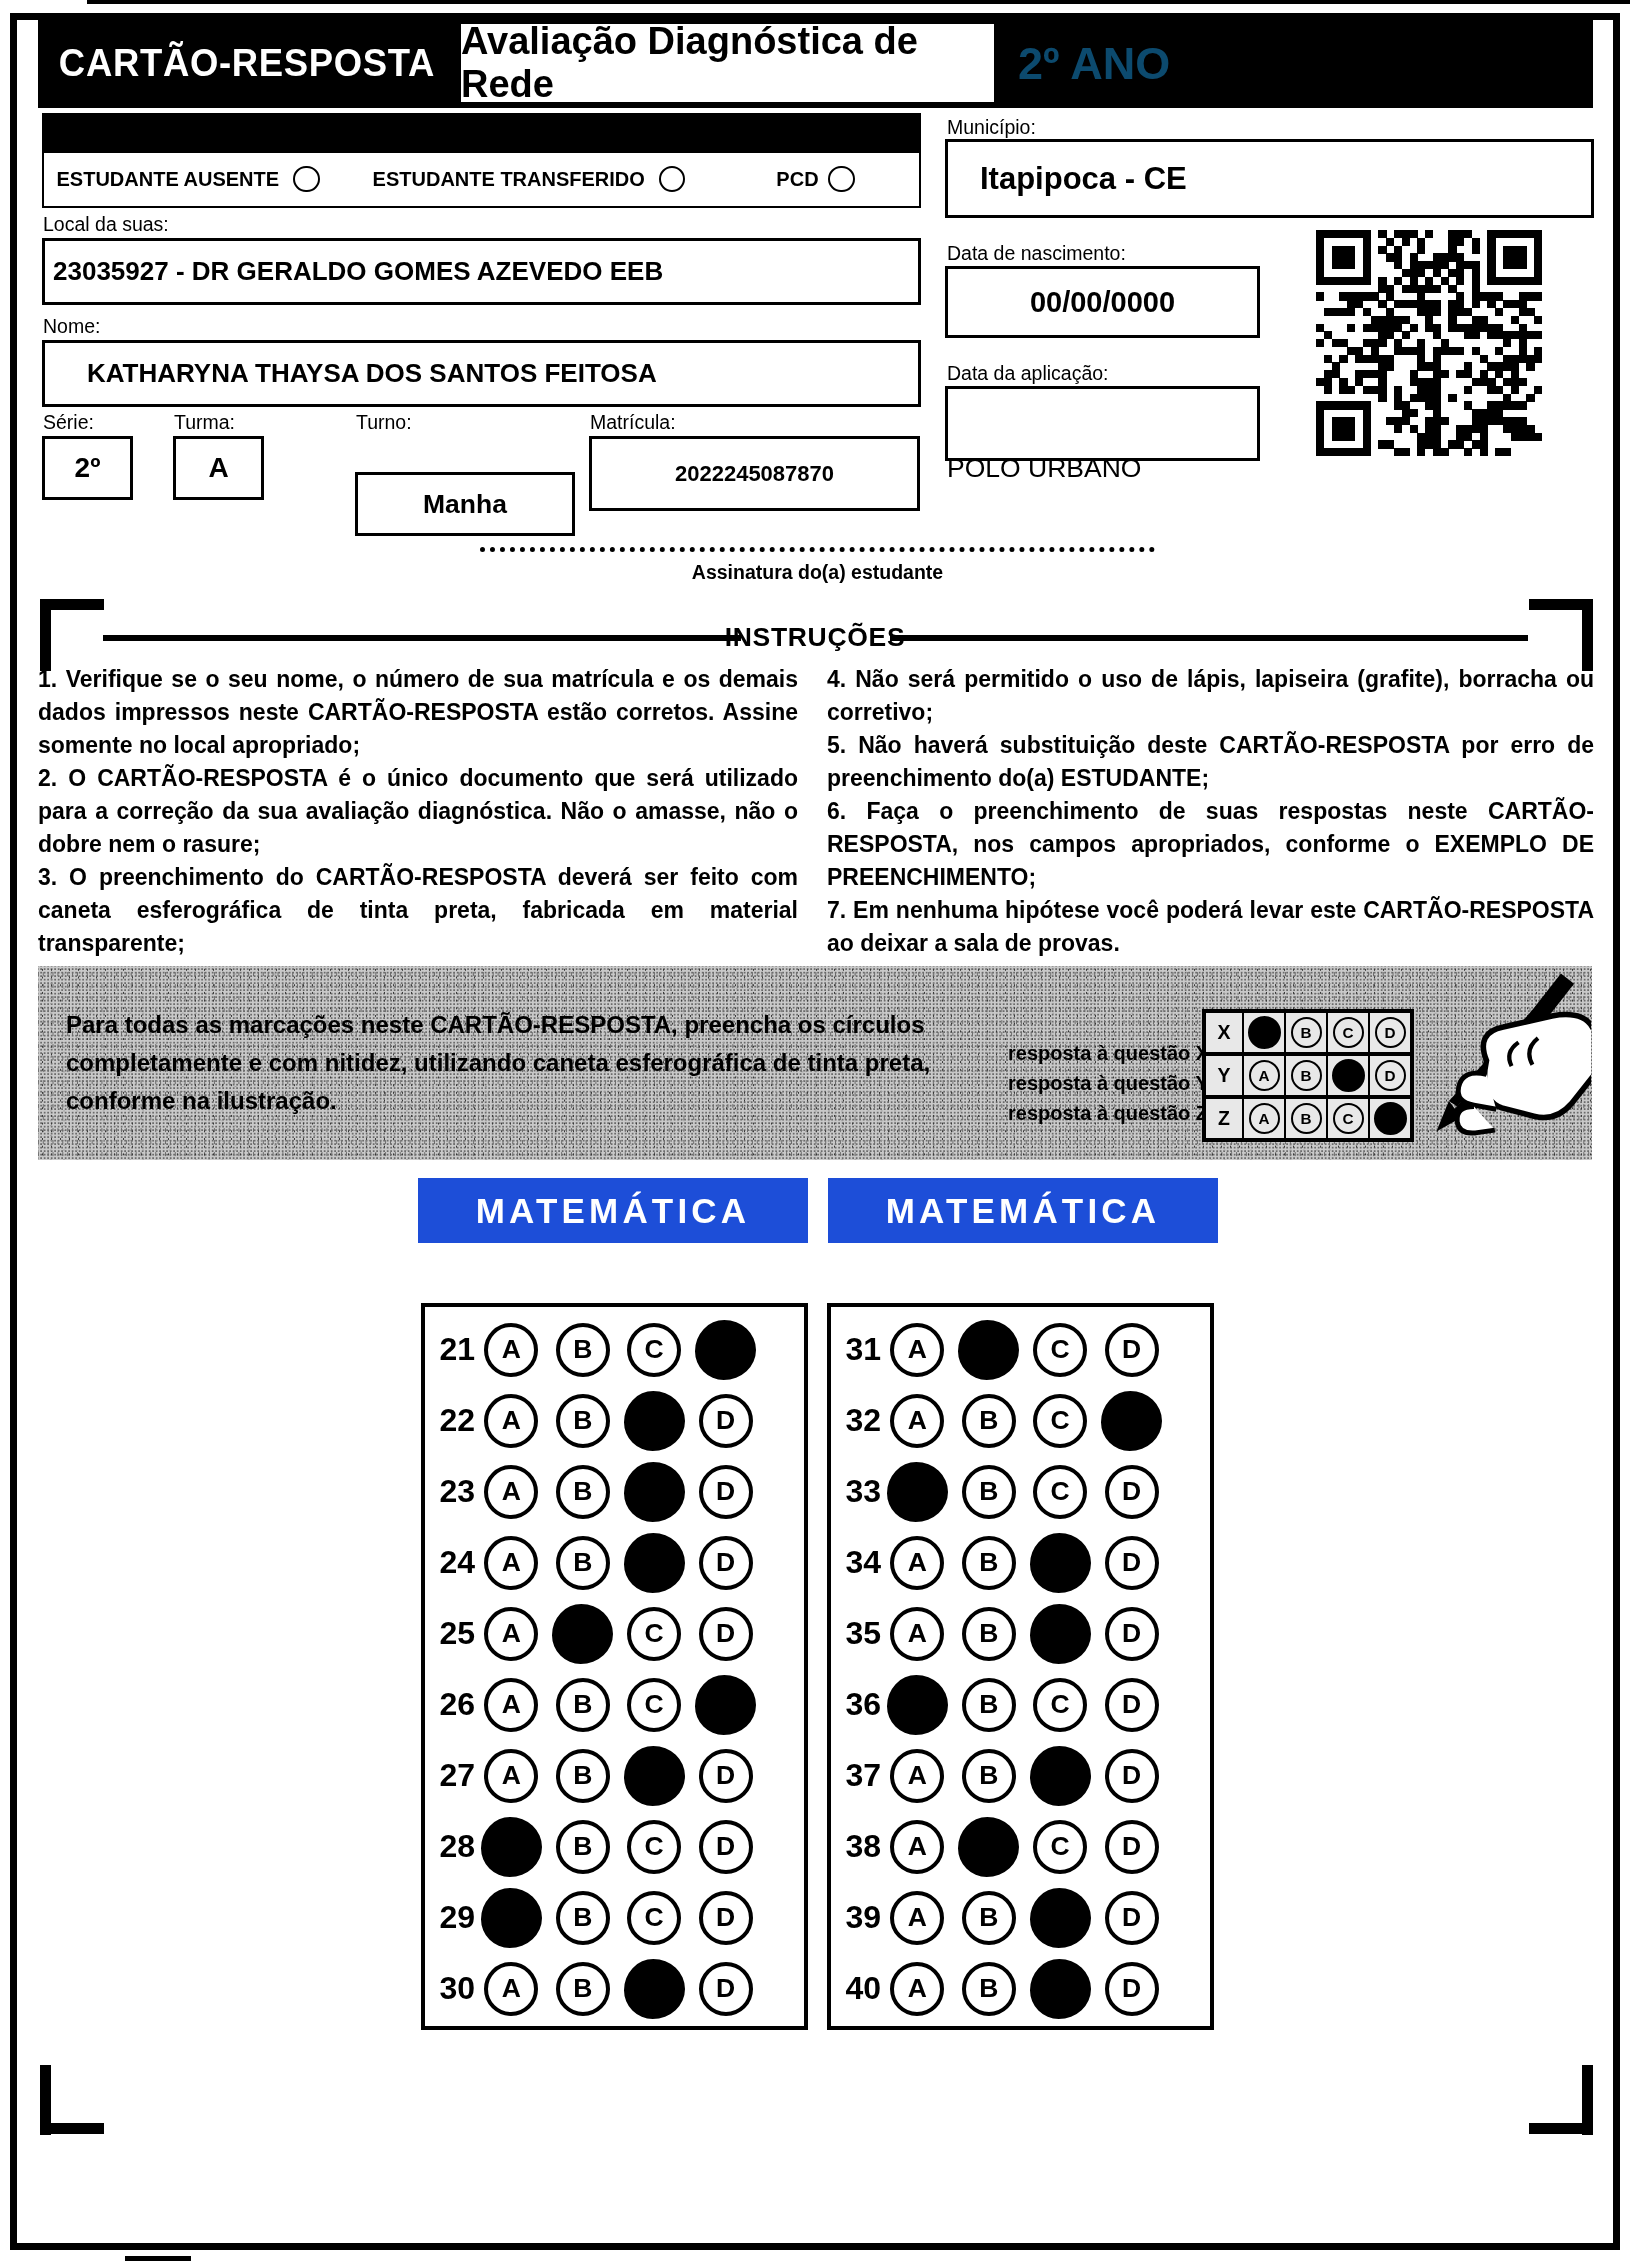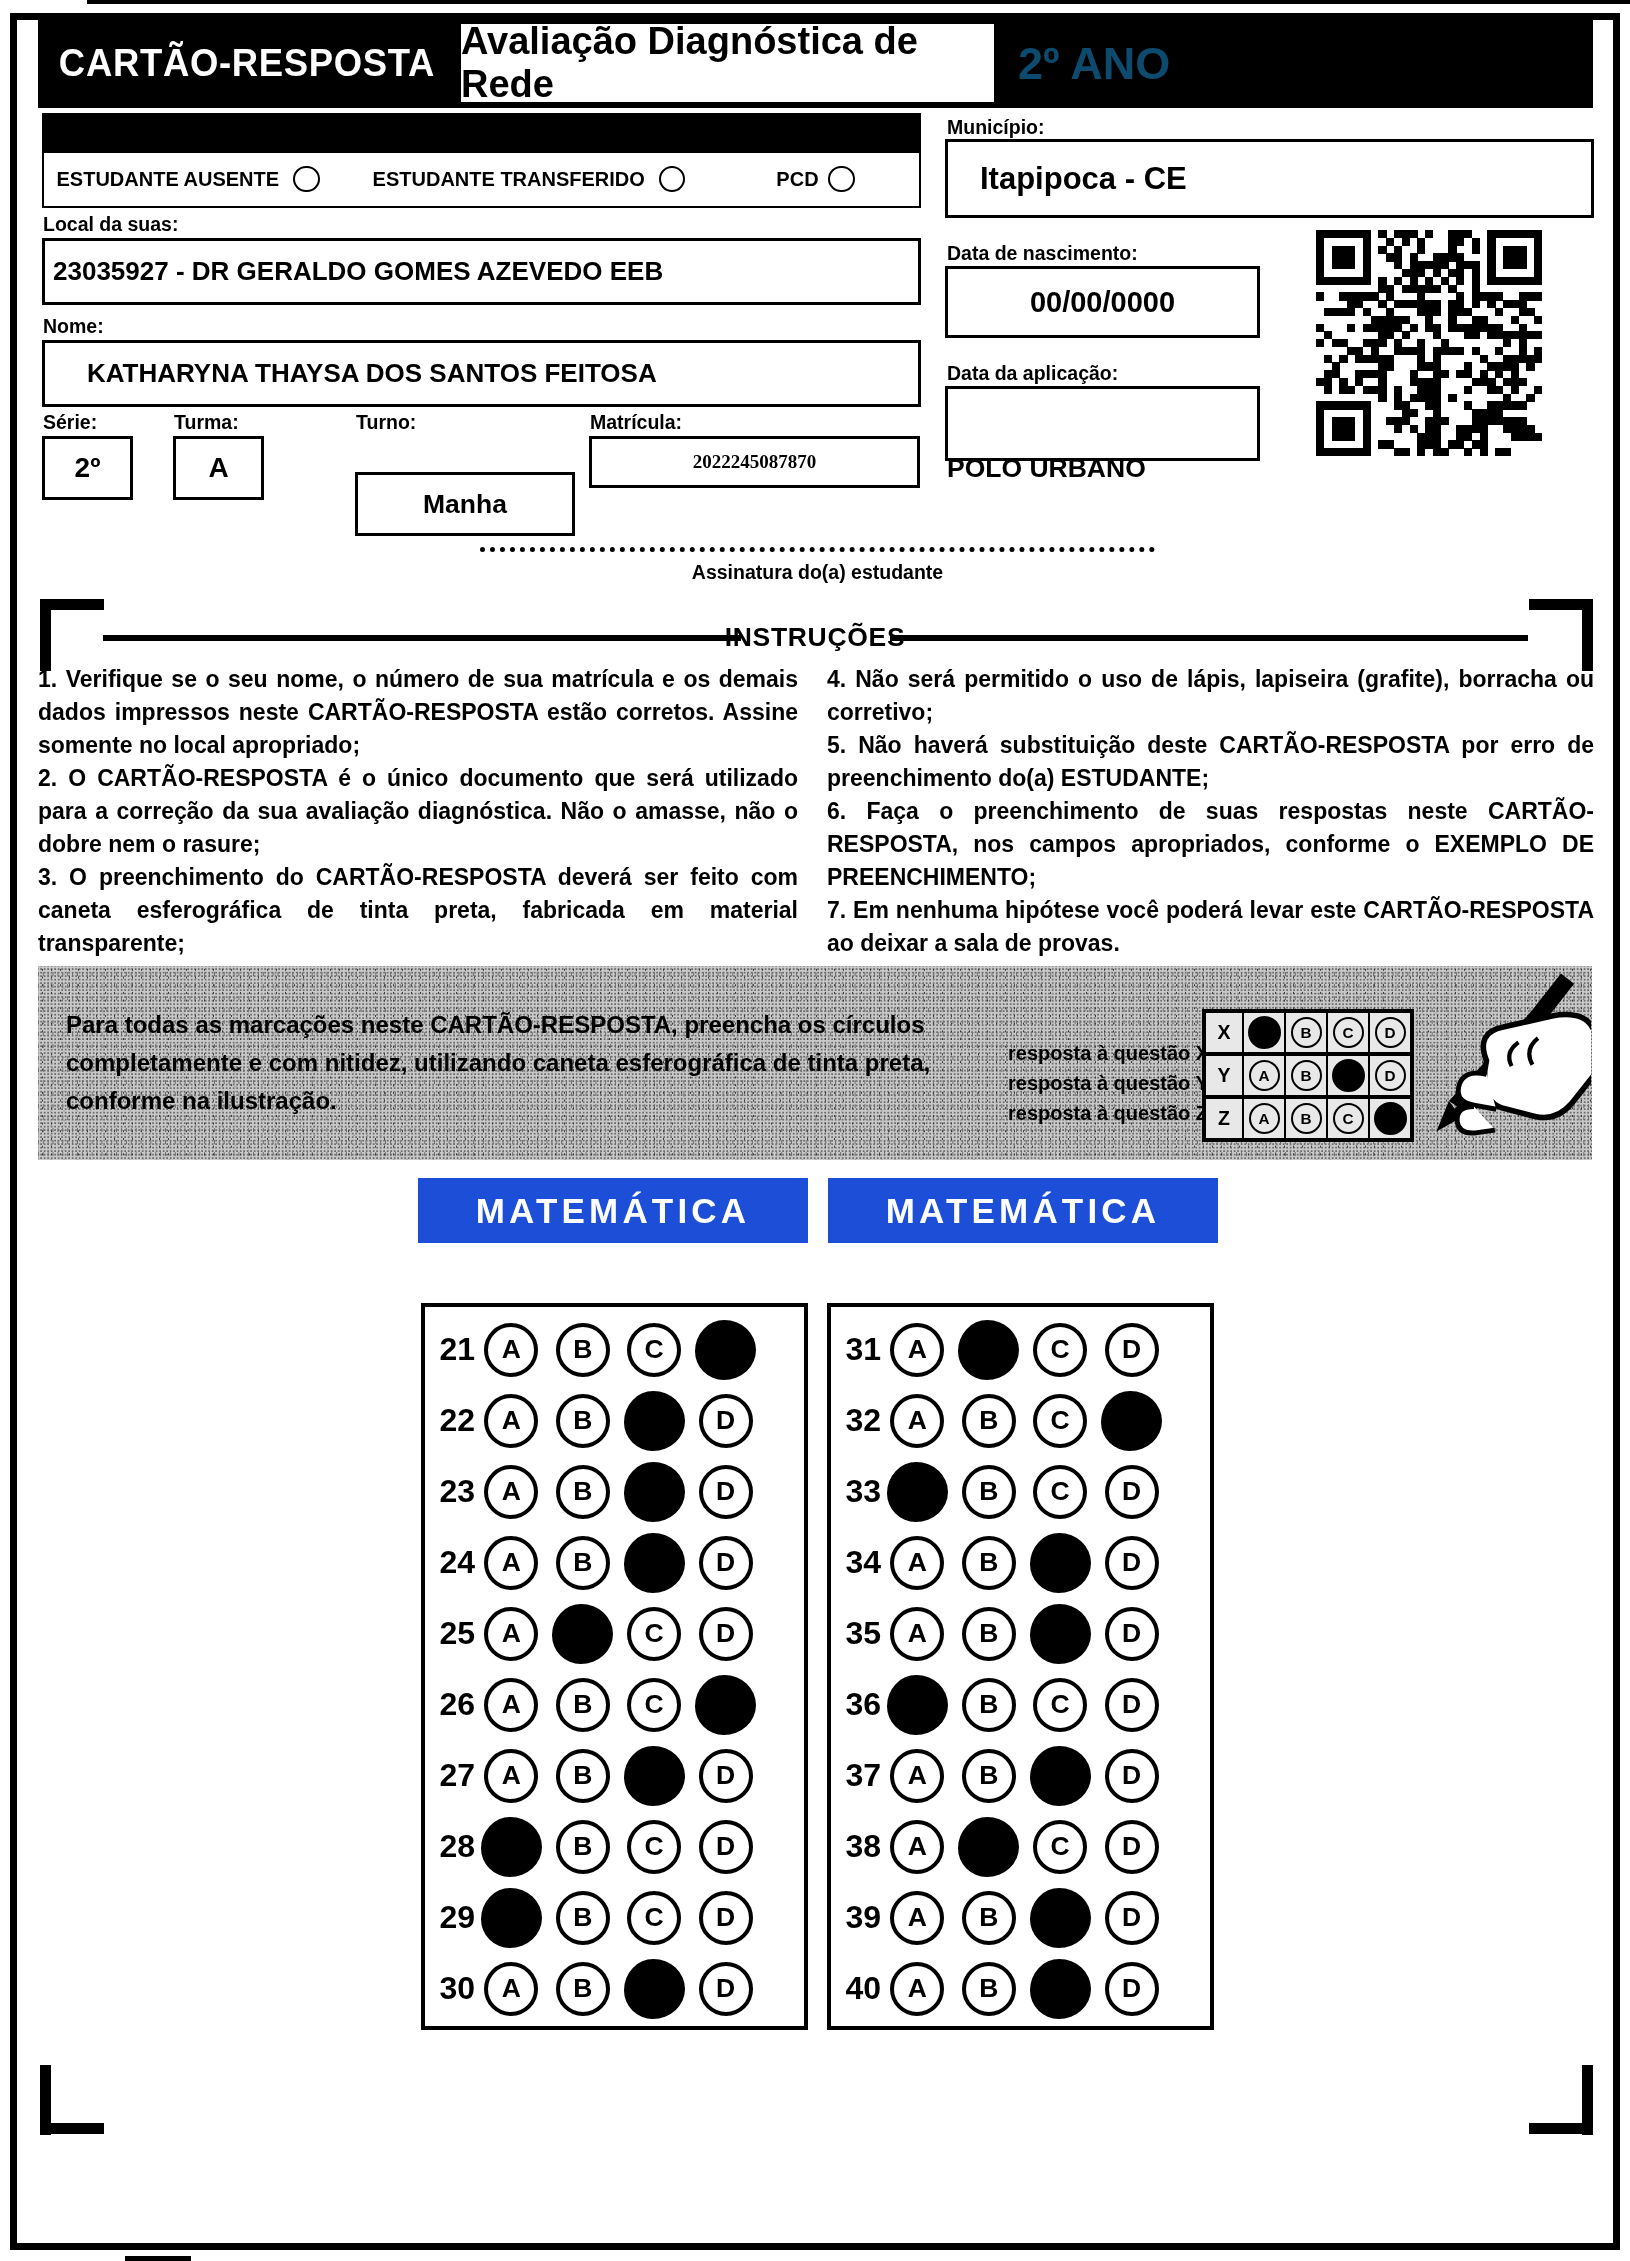--- a/index.html
+++ b/index.html
@@ -14,21 +14,21 @@
   #hdr-card{left:38px;top:19px;width:418px;height:89px;display:flex;align-items:center;justify-content:center;
             color:#fff;font-size:38px;font-weight:bold;letter-spacing:0.7px;transform:scaleX(.96);}
   #hdr-white{left:461px;top:24.4px;width:533px;height:78px;background:#fff;display:flex;align-items:center;justify-content:center;
              font-size:38px;font-weight:bold;}
   #hdr-grade{left:1018px;top:19px;height:89px;display:flex;align-items:center;color:#0c4a6e;font-size:45px;font-weight:bold;}
   
   #idbox{left:42px;top:113px;width:879px;height:95px;border:2.8px solid #000;box-sizing:border-box;}
   #idbar{height:38px;background:#000;}
   #idrow{height:52px;display:flex;align-items:center;font-weight:bold;font-size:20px;}
   .stat-circle{display:inline-block;width:26.5px;height:26.5px;border:2.8px solid #000;border-radius:50%;box-sizing:border-box;margin-left:14px;}
-  .lab{position:absolute;font-weight:bold;font-size:19.5px;}
+  .lab{position:absolute;font-weight:normal;font-size:19.5px;}
   .fieldbox{position:absolute;border:3.5px solid #000;box-sizing:border-box;background:#fff;
             display:flex;align-items:center;font-weight:bold;font-size:26px;}
   .fieldbox.ctr{justify-content:center;}
   
   #sig-line{left:480px;top:547px;width:675px;border-top:5.6px dotted #000;}
   #sig-label{left:480px;top:561px;width:675px;text-align:center;font-weight:bold;font-size:19.5px;}
   
   .cm{position:absolute;background:#000;}
   
   #instr-title{left:0;top:622px;width:1630px;text-align:center;font-size:26.5px;font-weight:bold;letter-spacing:0.7px;}
@@ -103,21 +103,21 @@
   <div class="lab" style="left:43px;top:411px;">Série:</div>
   <div class="fieldbox ctr" style="left:42px;top:436px;width:91px;height:64px;font-size:28px;">2º</div>
 
   <div class="lab" style="left:174px;top:411px;">Turma:</div>
   <div class="fieldbox ctr" style="left:173px;top:436px;width:91px;height:64px;font-size:28px;">A</div>
 
   <div class="lab" style="left:356px;top:411px;">Turno:</div>
   <div class="fieldbox ctr" style="left:355px;top:436px;width:220px;height:64px;font-size:26.5px;margin-top:36px;">Manha</div>
 
   <div class="lab" style="left:590px;top:411px;">Matrícula:</div>
-  <div class="fieldbox ctr" style="left:589px;top:436px;width:331px;height:52px;font-size:19px;font-family:Liberation Serif, serif;">2022245087870</div>
+  <div class="fieldbox ctr" style="left:589px;top:436px;width:331px;height:75px;font-size:22px;">2022245087870</div>
 
   <div class="lab" style="left:947px;top:116px;">Município:</div>
   <div class="fieldbox" style="left:945px;top:139px;width:649px;height:79px;padding-left:32px;font-size:31px;">Itapipoca - CE</div>
 
   <div class="lab" style="left:947px;top:242px;">Data de nascimento:</div>
   <div class="fieldbox ctr" style="left:945px;top:266px;width:315px;height:72px;font-size:29px;">00/00/0000</div>
 
   <div class="lab" style="left:947px;top:362px;">Data da aplicação:</div>
   <div class="fieldbox" style="left:945px;top:386px;width:315px;height:75px;"></div>
 

